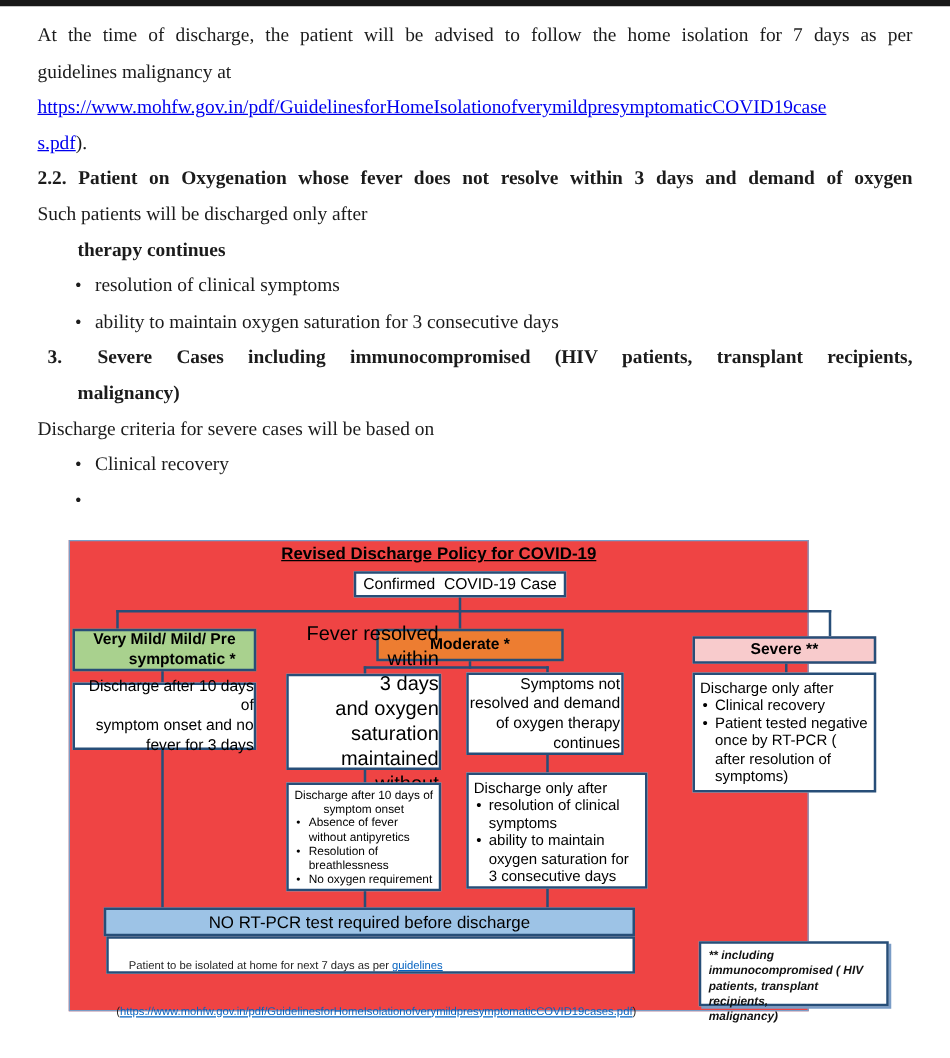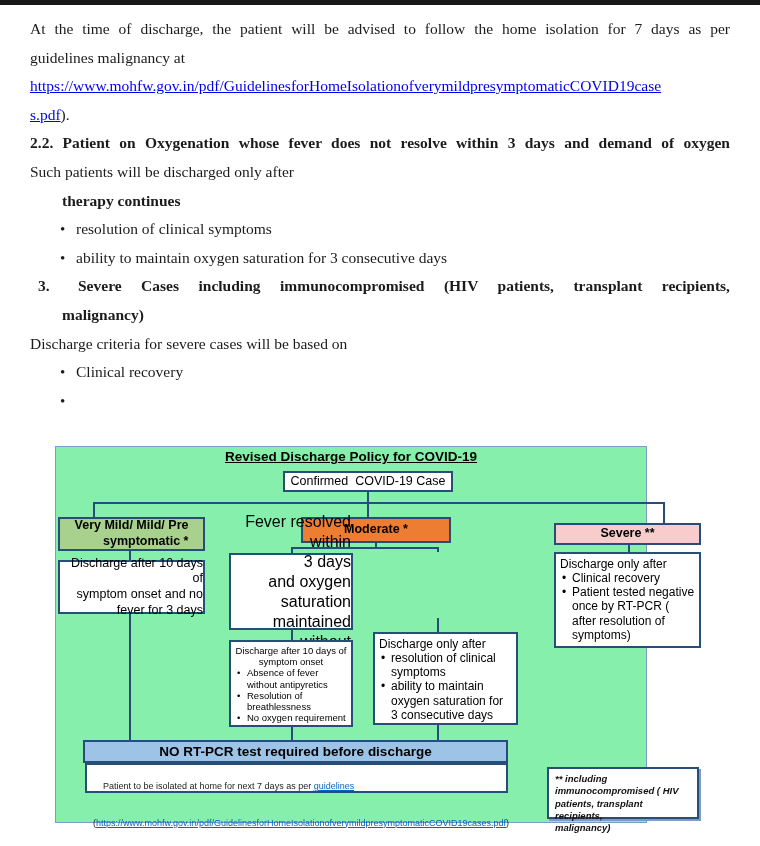--- a/index.html
+++ b/index.html
@@ -26,41 +26,41 @@
   .ind{padding-left:32px;}
   .bullet-ln{position:relative;padding-left:46px;white-space:nowrap;}
   .bullet-ln .dot{position:absolute;left:30px;top:0;font-size:15px;}
   .numln{position:relative;}
   .numln .num{position:absolute;left:8px;top:0;font-weight:bold;}
   .numln .txt{display:block;margin-left:48px;font-weight:bold;}
   .numln .txt.stretch{text-align:justify;text-align-last:justify;white-space:normal;}
   a.blink{color:var(--link-body);text-decoration:underline;cursor:pointer;}
 
   
-  .fc{position:absolute;left:55px;top:432px;width:592px;height:377px;background:#86efac;
+  .fc{position:absolute;left:55px;top:432px;width:592px;height:377px;background:#ef4444;
       border:1px solid var(--outer-border);font-family:"Liberation Sans", sans-serif;
-      box-sizing:border-box;margin-top:14px;}
+      box-sizing:border-box;}
   .fc *{box-sizing:border-box;}
   .fc-title{position:absolute;left:0;top:2px;width:100%;text-align:center;
       font-weight:bold;font-size:13.5px;text-decoration:underline;color:#000;}
   .box{position:absolute;border:2px solid var(--line);background:#fff;color:#000;
       display:flex;align-items:center;justify-content:center;text-align:right;
       white-space:pre-line;line-height:1.25;}
   .cat{font-weight:bold;font-size:12.5px;}
   .cv{position:absolute;width:2px;background:var(--line);}
   .ch{position:absolute;height:2px;background:var(--line);}
   .listbox{position:absolute;border:2px solid var(--line);background:#fff;color:#000;
       text-align:left;padding:3px 4px 2px 4px;line-height:1.18;}
   .listbox .lb-head{display:block;}
   .lb-item{display:flex;}
   .lb-item .b{width:12px;flex:0 0 12px;text-align:left;padding-left:2px;}
   .lb-item .t{flex:1;}
   .bar{position:absolute;background:var(--blue-bar);border:2px solid var(--line);
       display:flex;align-items:center;justify-content:center;
-      font-weight:bold;font-size:13.5px;color:#000;}
+      font-weight:normal;font-size:13.5px;color:#000;}
   .fnote{position:absolute;border:2px solid var(--line);background:#fff;color:#1d1d1d;
       font-size:9px;line-height:1.35;padding:3px 6px;white-space:pre-wrap;}
   .fnote a{color:var(--link-chart);text-decoration:underline;cursor:pointer;}
   .note{position:absolute;border:2px solid var(--line);background:#fff;color:#111;
       font-size:9.5px;font-weight:bold;font-style:italic;line-height:1.3;
       padding:4px 6px;box-shadow:2px 2px 0 var(--outer-border);white-space:pre-line;}
 </style>
 </head>
 <body>
 
@@ -130,20 +130,24 @@
         <span class="b">•</span>
         <span class="t">Resolution of breathlessness</span>
       </div>
     <div class="lb-item">
         <span class="b">•</span>
         <span class="t">No oxygen requirement</span>
       </div>
   </div>
   <div class="cv" style="left:235px;top:280px;height:13px;"></div>
 
+  <div class="box" style="left:317px;top:105px;width:126px;height:66px;font-size:12.5px;">Symptoms not
+resolved and demand
+of oxygen therapy
+continues</div>
   <div class="cv" style="left:381px;top:171px;height:14px;"></div>
   <div class="listbox" style="left:317px;top:185px;width:145px;height:93px;font-size:12px;">
     <span class="lb-head">Discharge only after</span>
     <div class="lb-item">
         <span class="b">•</span>
         <span class="t">resolution of clinical symptoms</span>
       </div>
     <div class="lb-item">
         <span class="b">•</span>
         <span class="t">ability to maintain oxygen saturation for 3 consecutive days</span>
@@ -165,17 +169,17 @@
   </div>
 
   <div class="bar" style="left:27px;top:293px;width:425px;height:23px;">NO RT-PCR test required before discharge</div>
 
   <div class="fnote" style="left:29px;top:316px;width:423px;height:30px;">
     <span>Patient to be isolated at home for next 7 days as per </span><a>guidelines</a><br>
     <span>(</span><a>https://www.mohfw.gov.in/pdf/GuidelinesforHomeIsolationofverymildpresymptomaticCOVID19cases.pdf</a><span>)</span>
   </div>
 
 
-  <div class="note" style="left:491px;top:320px;width:152px;height:52px;">** including
+  <div class="note" style="left:503px;top:320px;width:152px;height:52px;">** including
 immunocompromised ( HIV
 patients, transplant recipients,
 malignancy)</div>
 </div>
 
 </body></html>

